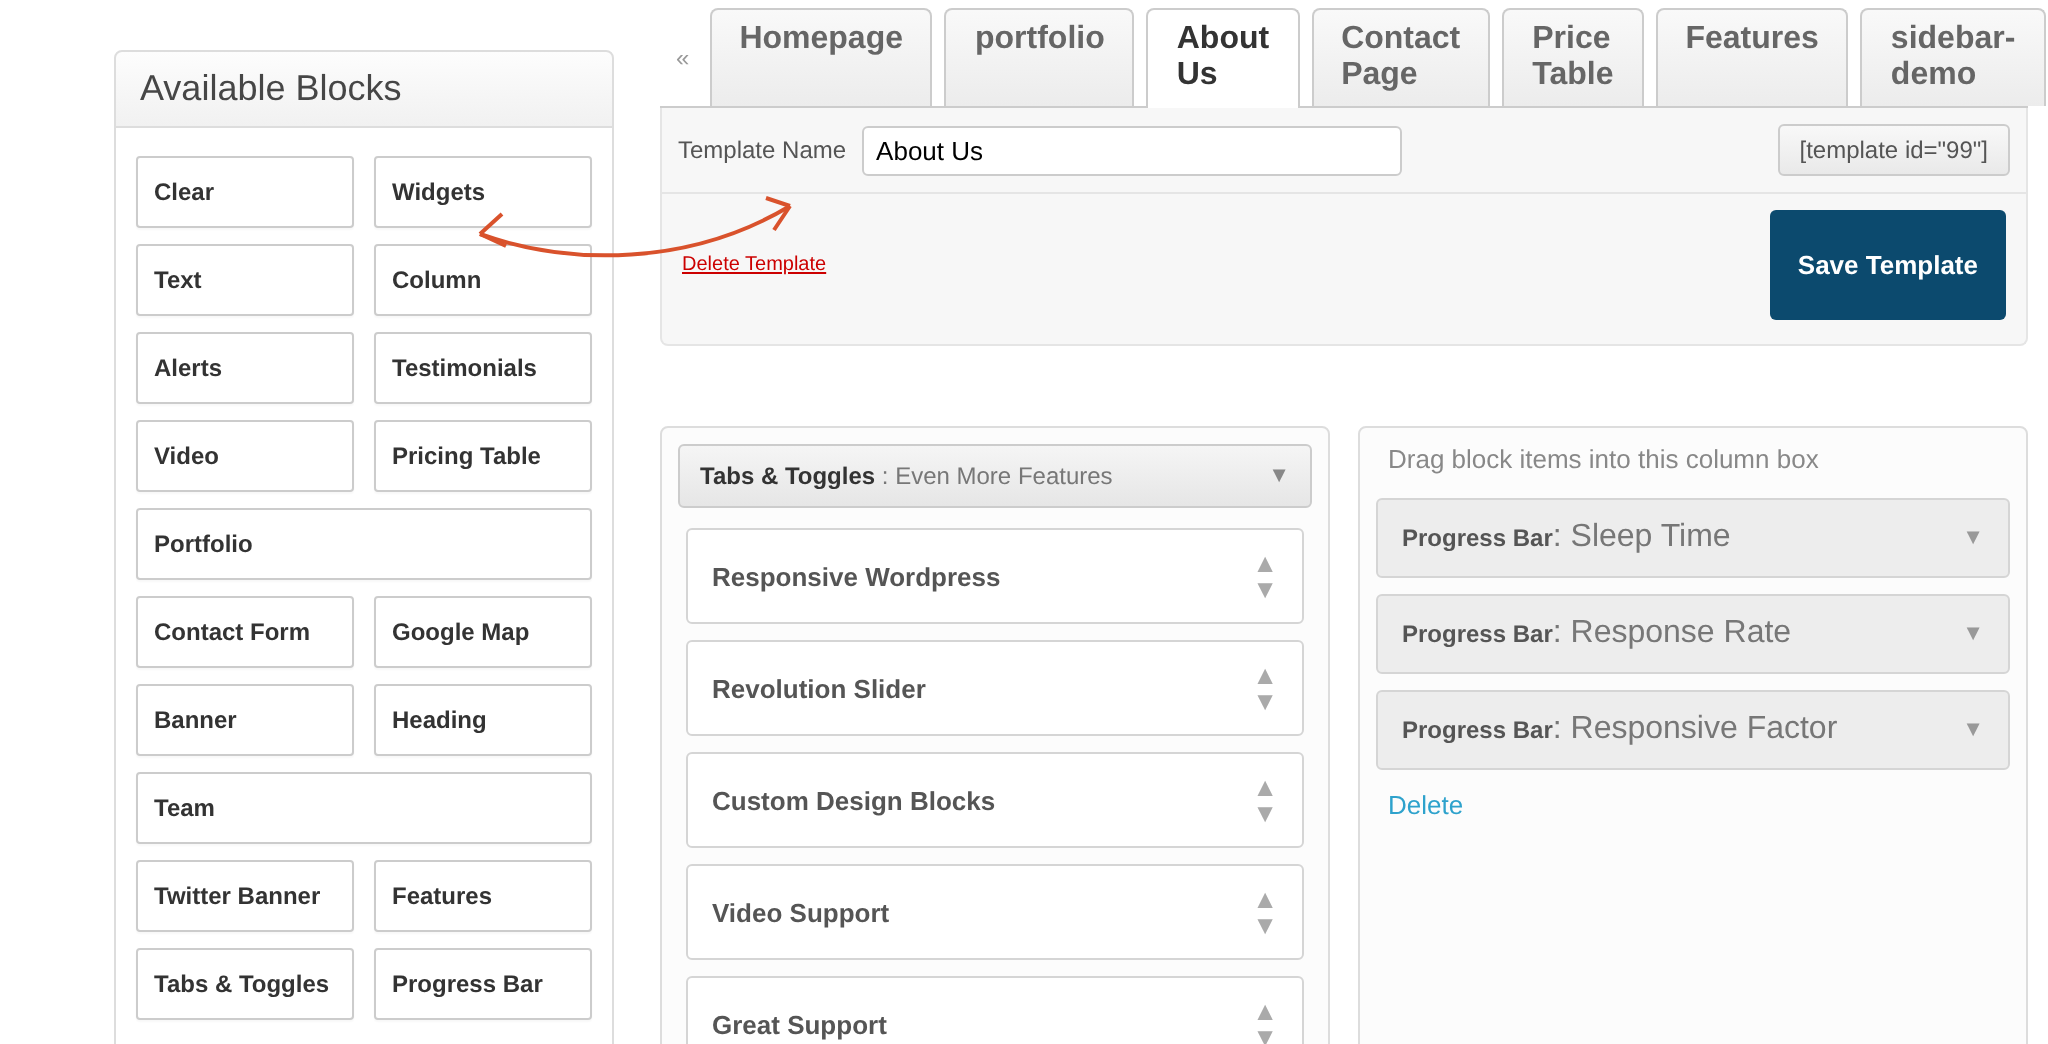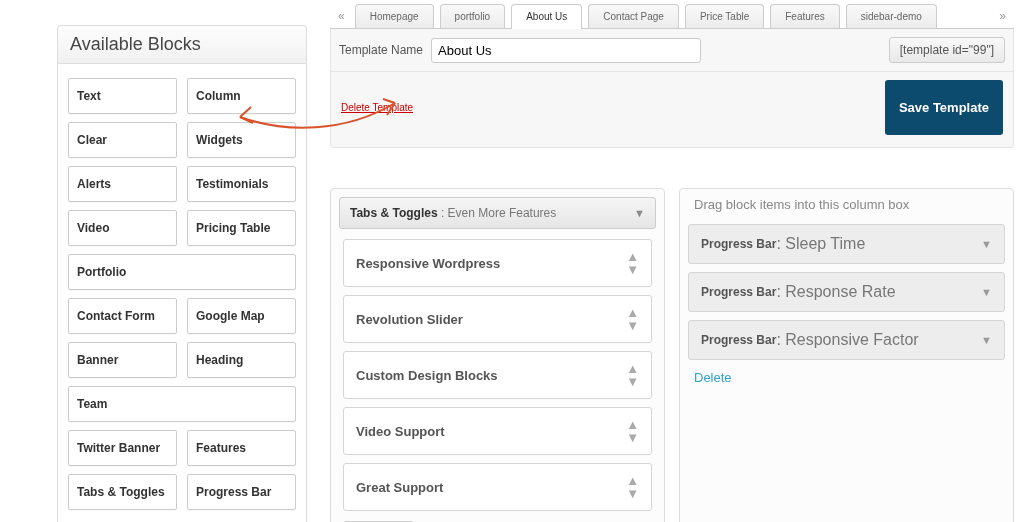--- a/index.html
+++ b/index.html
@@ -6,21 +6,21 @@
   body { margin:0; padding:0; font-family: "Helvetica Neue", Arial, sans-serif; font-size:13px; color:#333; background:#fff; width:1024px; height:522px; overflow:hidden; position:relative;}
   .left-panel { position:absolute; left:57px; top:25px; width:250px; }
   .left-title { font-size:18px; font-weight:normal; color:#464646; padding:8px 12px; border:1px solid #ddd; border-radius:4px 4px 0 0; background:linear-gradient(#fdfdfd,#f1f1f1); }
   .left-body { border:1px solid #ddd; border-top:none; padding:14px 10px 10px 10px; background:#fff; }
   .block-row { display:flex; gap:10px; margin-bottom:8px; }
   .block-btn { flex:1; border:1px solid #ccc; border-radius:2px; padding:10px 8px; background:#fff; font-weight:bold; font-size:12px; color:#333; cursor:move; box-shadow:0 1px 1px rgba(0,0,0,.03); }
 
   .right-area { position:absolute; left:330px; top:4px; right:10px; }
   .tabs-row { display:flex; align-items:center; gap:6px; border-bottom:1px solid #ccc; padding:0 4px;}
   .chev { color:#999; font-size:12px; padding:0 4px; cursor:pointer; }
-  .tab { padding:6px 14px; border:1px solid #ccc; border-bottom:none; border-radius:4px 4px 0 0; background:linear-gradient(#f9f9f9,#ececec); color:#666; font-size:10px; cursor:pointer; }
+  .tab { padding:6px 14px; border:1px solid #ccc; border-bottom:none; border-radius:4px 4px 0 0; background:linear-gradient(#f9f9f9,#ececec); color:#666; font-size:16px; cursor:pointer;font-weight:bold; }
   .tab.active { background:#fff; color:#333; position:relative; }
   .tab.active::after { content:""; position:absolute; left:0; right:0; bottom:-1px; height:1px; background:#fff;}
   .template-bar { display:flex; align-items:center; gap:8px; padding:8px; background:#f7f7f7; border:1px solid #e5e5e5; border-top:none;}
   .tlabel { font-size:12px; color:#555;}
   .tname { flex:0 0 270px; padding:4px 6px; border:1px solid #ccc; border-radius:3px; font-size:13px; }
   .shortcode { padding:5px 10px; background:linear-gradient(#f8f8f8,#e9e9e9); border:1px solid #ccc; border-radius:3px; font-size:12px; color:#555; cursor:pointer;}
   .action-row { display:flex; justify-content:space-between; align-items:center; padding:8px 10px 12px; background:#f7f7f7; border:1px solid #e5e5e5; border-top:none; border-radius:0 0 4px 4px;}
   .delete-link { color:#c00; text-decoration:underline; font-size:10px; cursor:pointer;}
   .save-btn { background:#0c4a6e; color:#fff; border:none; padding:20px 14px; border-radius:3px; font-size:13px; cursor:pointer; font-weight:bold;}
 
@@ -44,26 +44,26 @@
 
   svg.arrow { position:absolute; left:225px; top:85px; pointer-events:none; }
 </style>
 </head>
 <body>
 
 <div class="left-panel">
   <div class="left-title">Available Blocks</div>
   <div class="left-body" id="block-rows">
       <div class="block-row">
+        <div class="block-btn">Clear</div>
+        <div class="block-btn">Widgets</div>
+      </div>
+      <div class="block-row">
         <div class="block-btn">Text</div>
         <div class="block-btn">Column</div>
-      </div>
-      <div class="block-row">
-        <div class="block-btn">Clear</div>
-        <div class="block-btn">Widgets</div>
       </div>
       <div class="block-row">
         <div class="block-btn">Alerts</div>
         <div class="block-btn">Testimonials</div>
       </div>
       <div class="block-row">
         <div class="block-btn">Video</div>
         <div class="block-btn">Pricing Table</div>
       </div>
       <div class="block-row">

